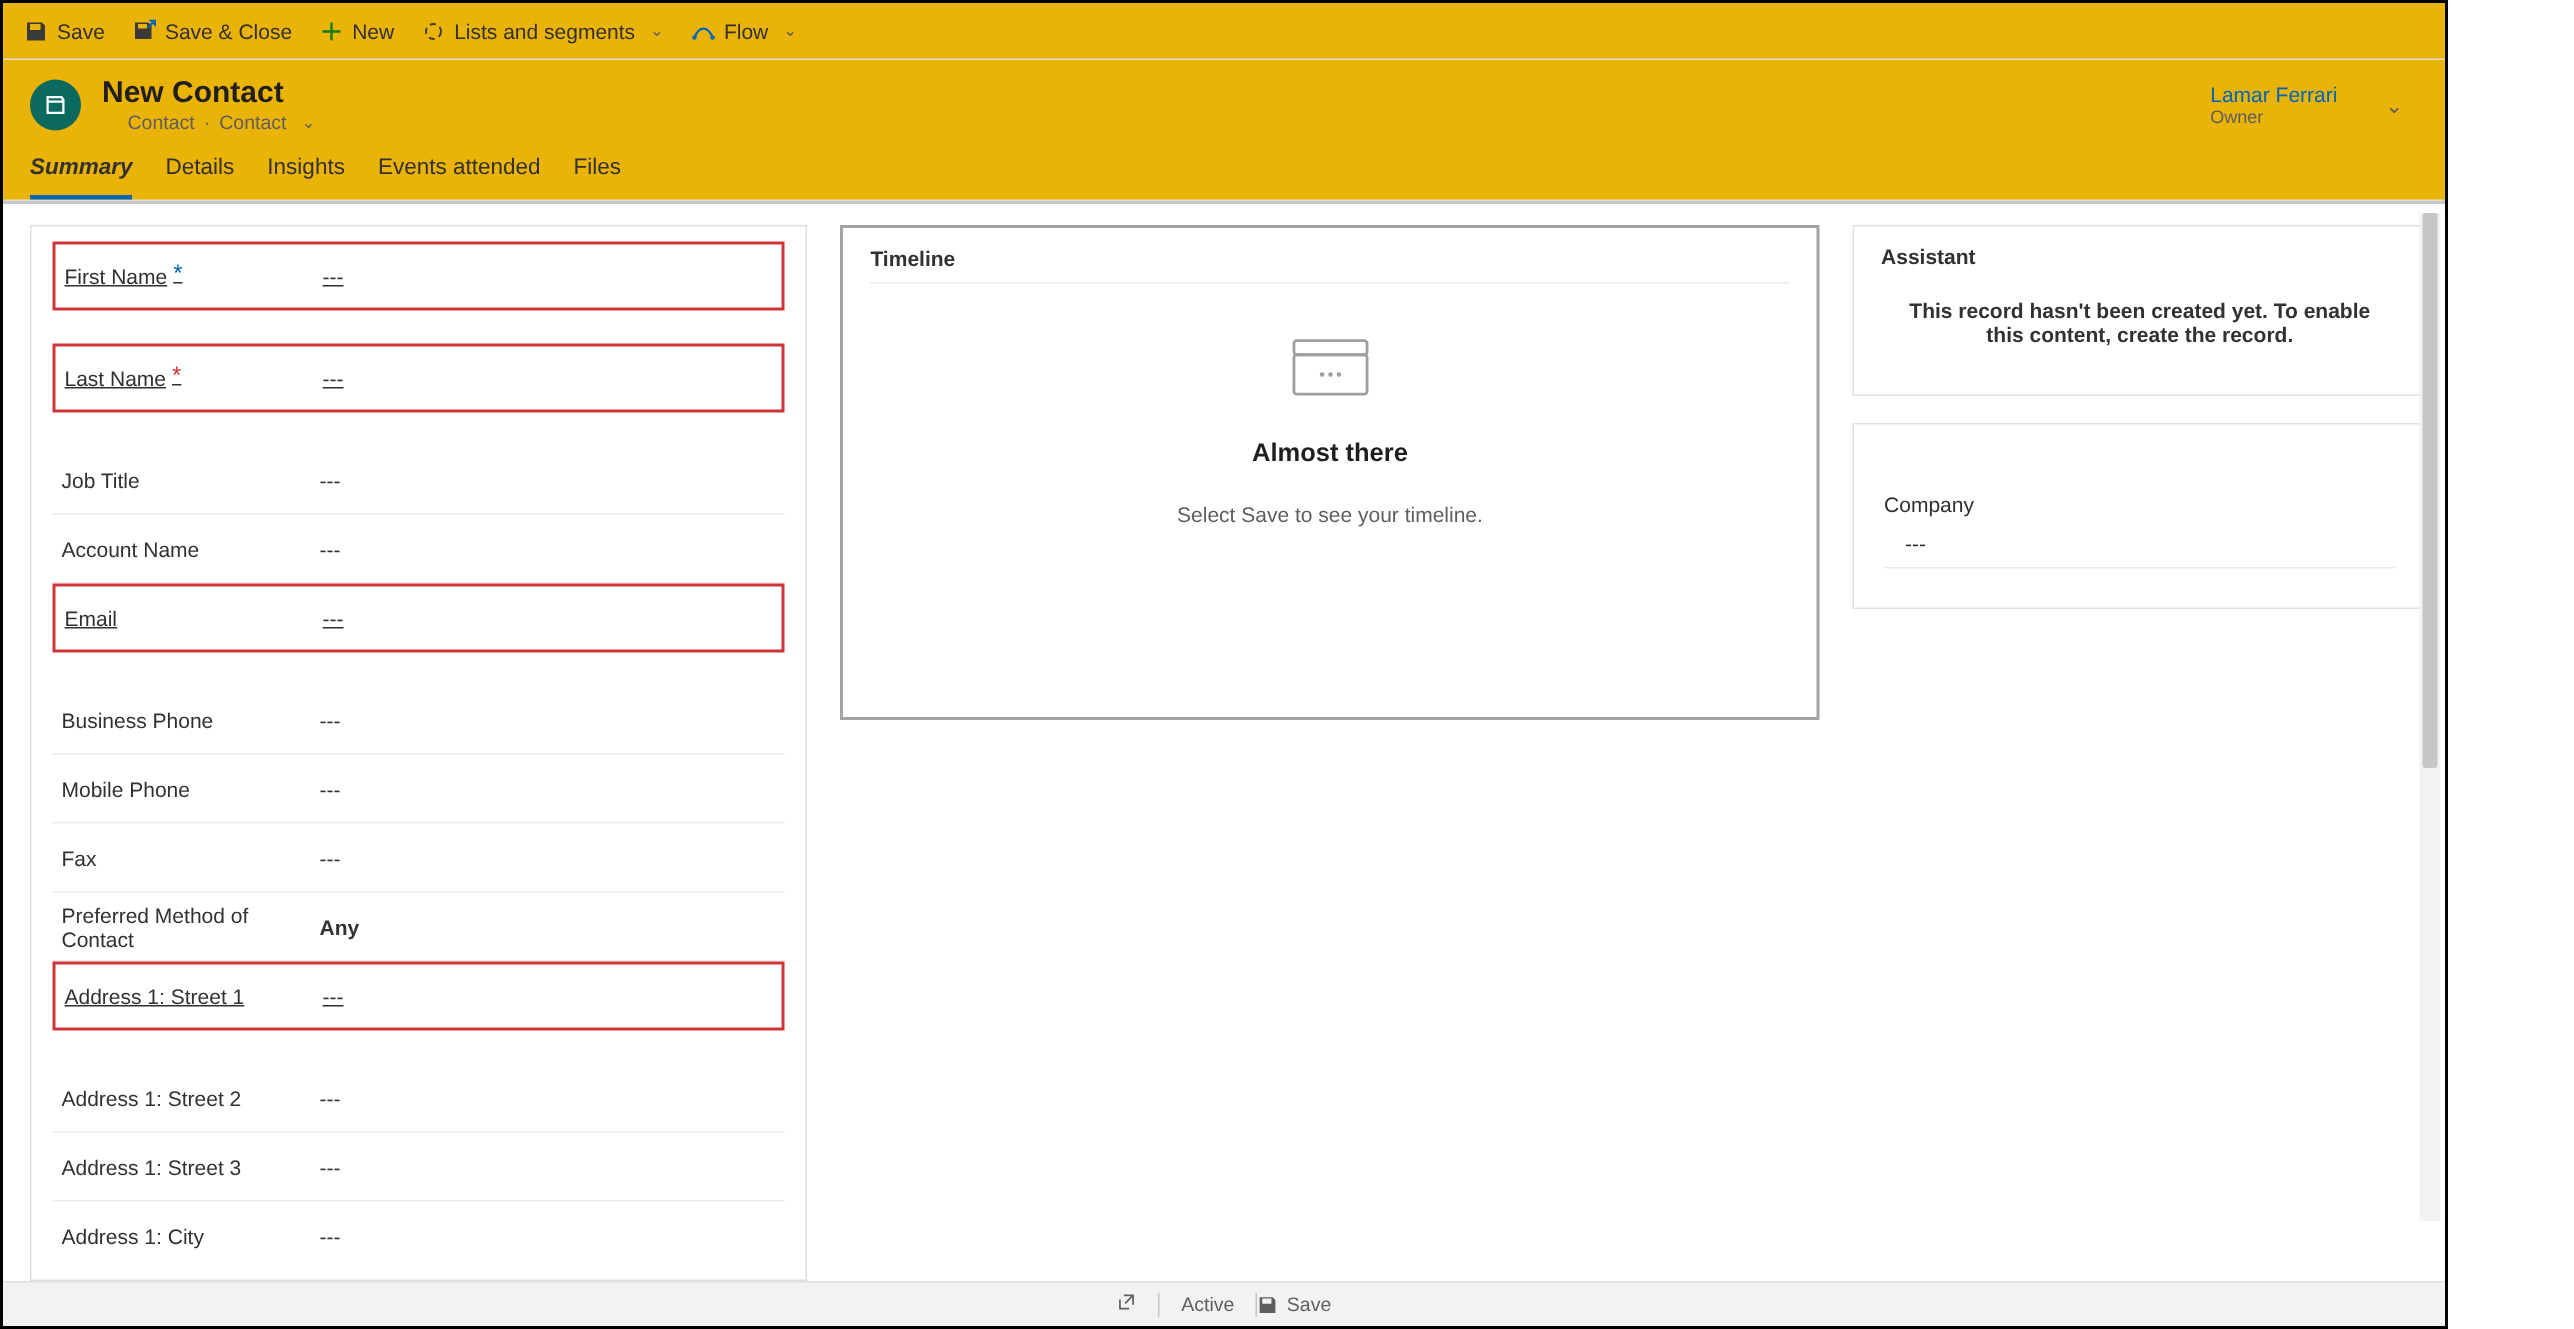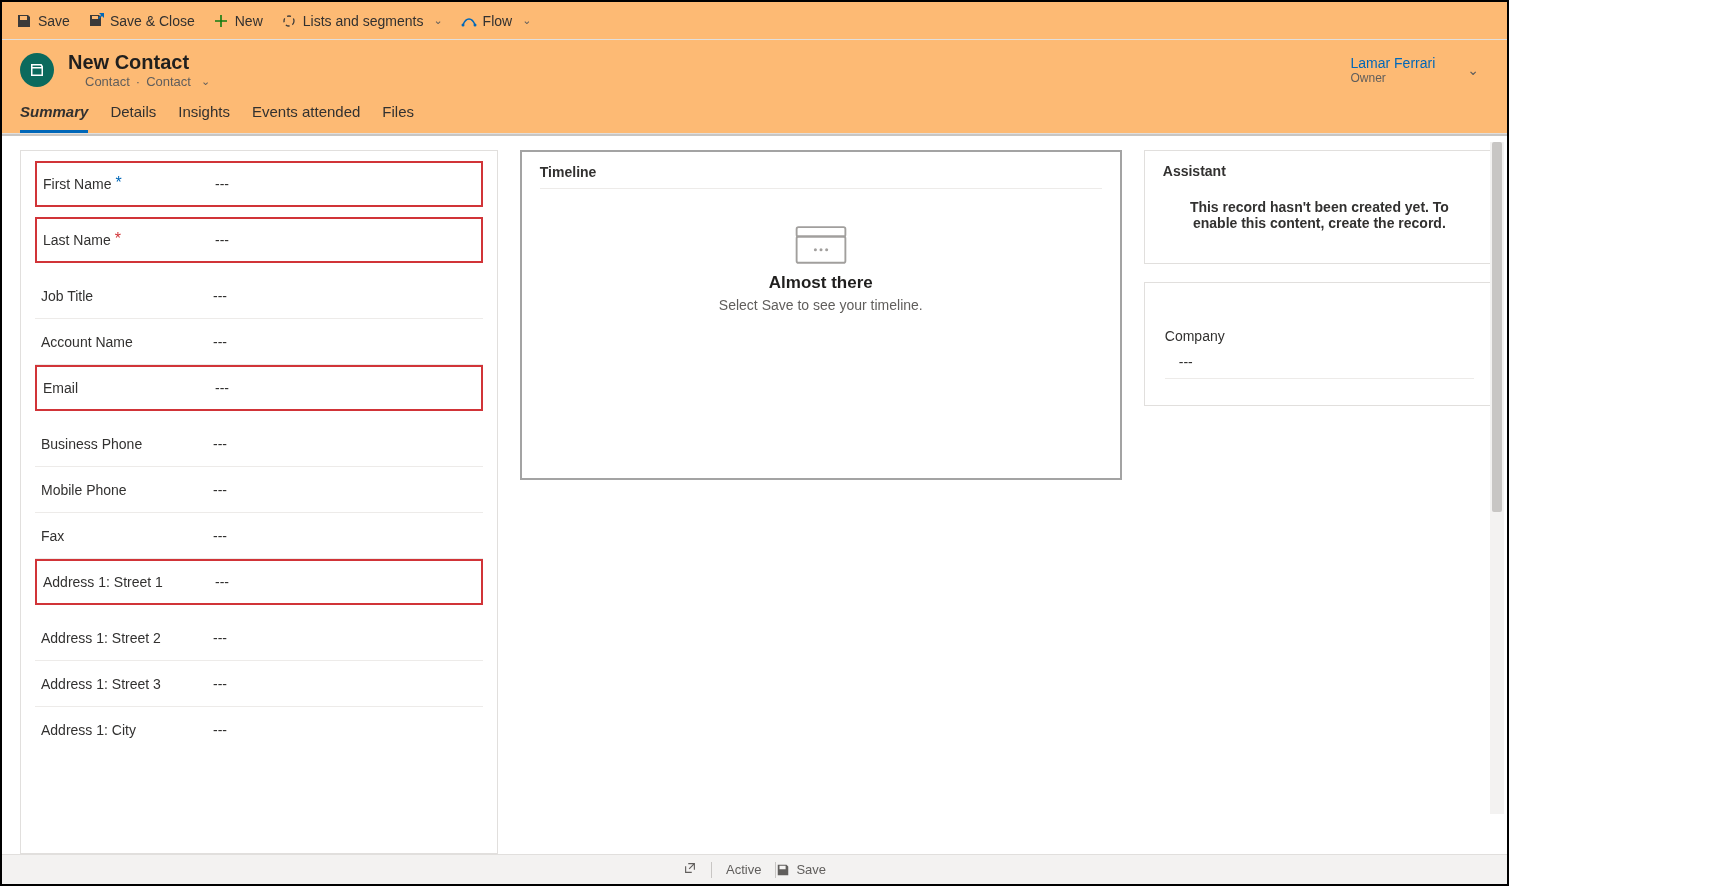--- a/index.html
+++ b/index.html
@@ -6,26 +6,26 @@
   html, body {
     margin: 0; padding: 0;
     font-family: "Segoe UI", Arial, sans-serif;
     font-size: 14px;
     color: #323130;
     background: #fff;
     height: 100%;
   }
   .app {
     border: 2px solid #000;
-    width: 1509px;
+    width: 1632px;
     height: 886px;
     display: flex;
     flex-direction: column;
     position: relative;
-    background: #fdba74;
+    background: #eab308;
   }
   
   .cmdbar {
     display: flex;
     align-items: center;
     gap: 18px;
     padding: 6px 14px;
     border-bottom: 1px solid #e1dfdd;
     height: 38px;
   }
@@ -115,21 +115,22 @@
   }
   .field-row {
     display:flex;
     align-items:center;
     min-height: 46px;
     border-bottom: 1px solid #edebe9;
     padding: 4px 6px;
   }
   .field-row.highlight {
     border: 2.5px solid #d13438;
-    margin-bottom: 10px;
+    margin-bottom: 22px;
+    text-decoration: underline;
   }
   .field-row.highlight + .field-row.highlight { margin-top: 0; }
   .field-label {
     width: 172px;
     font-size: 14px;
     color:#323130;
     display:flex; align-items:center; gap:4px;
   }
   .req-blue { color:#0067b8; font-size:16px; line-height:0; position:relative; top:-1px;}
   .req-red  { color:#d13438; font-size:16px; line-height:0; position:relative; top:-1px;}
@@ -148,21 +149,21 @@
     height: 330px;
   }
   .panel-title {
     font-weight:600; font-size:14px;
     padding-bottom: 8px;
     border-bottom:1px solid #edebe9;
     margin-bottom: 24px;
   }
   .timeline-empty {
     display:flex; flex-direction:column; align-items:center; justify-content:center;
-    gap:4px;
+    gap:23px;
     margin-top: 30px;
   }
   .folder-icon {
     width:60px; height:50px; color:#a19f9d;
   }
   .almost { font-size:17px; font-weight:600; color:#201f1e; }
   .empty-sub { font-size:14px; color:#605e5c; }
   
   .col-right {
     width: 400px;
@@ -337,20 +338,24 @@
       <div class="field-row">
         <div class="field-label">Mobile Phone</div>
         <div class="field-value">---</div>
       </div>
 
       <div class="field-row">
         <div class="field-label">Fax</div>
         <div class="field-value">---</div>
       </div>
 
+      <div class="field-row">
+        <div class="field-label">Preferred Method of Contact</div>
+        <div class="field-value bold">Any</div>
+      </div>
 
       <div class="field-row highlight">
         <div class="field-label">Address 1: Street 1</div>
         <div class="field-value">---</div>
       </div>
 
       <div class="field-row">
         <div class="field-label">Address 1: Street 2</div>
         <div class="field-value">---</div>
       </div>

